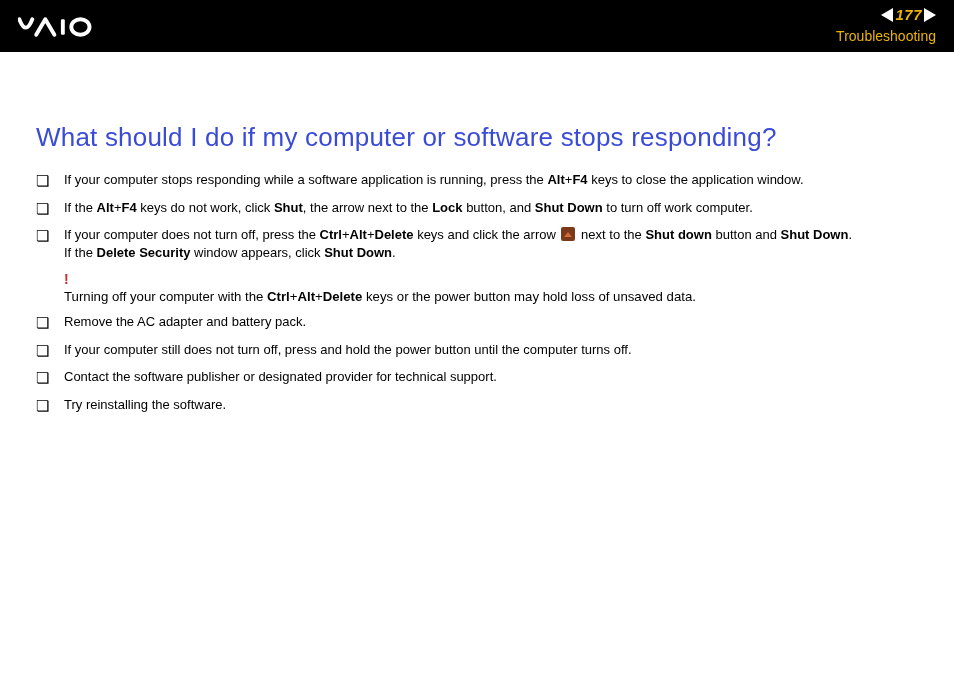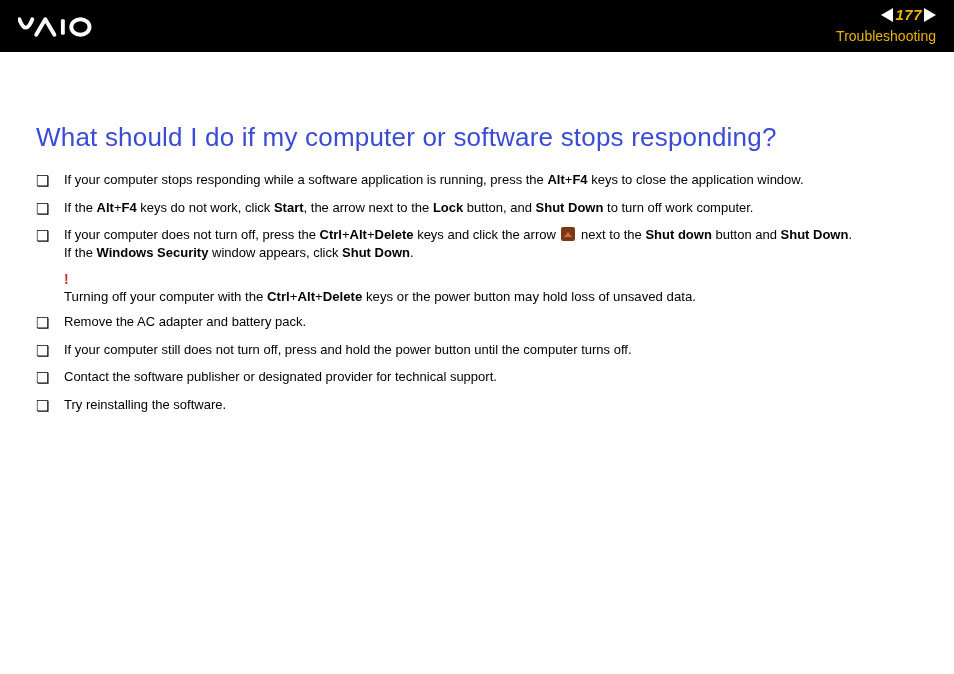--- a/index.html
+++ b/index.html
@@ -139,26 +139,26 @@
 <div class="page">
   <h1 class="title">What should I do if my computer or software stops responding?</h1>
 
   <ul class="bullets">
 
     <li>
       <span>If your computer stops responding while a software application is running, press the </span><span class="keycombo"><b>Alt</b><span>+</span><b>F4</b></span><span> keys to close the application window.</span>
     </li>
 
     <li>
-      <span>If the </span><span class="keycombo"><b>Alt</b><span>+</span><b>F4</b></span><span> keys do not work, click </span><b>Start</b><span>, the arrow next to the </span><b>Lock</b><span> button, and </span><b>Shut Down</b><span> to turn off work computer.</span>
+      <span>If the </span><span class="keycombo"><b>Alt</b><span>+</span><b>F4</b></span><span> keys do not work, click </span><b>Shut</b><span>, the arrow next to the </span><b>Lock</b><span> button, and </span><b>Shut Down</b><span> to turn off work computer.</span>
     </li>
 
     <li style="margin-top:8px;">
       <span>If your computer does not turn off, press the </span><span class="keycombo"><b>Ctrl</b><span>+</span><b>Alt</b><span>+</span><b>Delete</b></span><span> keys and click the arrow </span><span class="arrow-icon"></span><span> next to the </span><b>Shut down</b><span> button and </span><b>Shut Down</b><span>.</span><br>
-      <span>If the </span><b>Windows Security</b><span> window appears, click </span><b>Shut Down</b><span>.</span>
+      <span>If the </span><b>Delete Security</b><span> window appears, click </span><b>Shut Down</b><span>.</span>
     </li>
   </ul>
 
   <div class="warn-block">
     <span class="warn-mark">!</span>
     <span class="warn-text">
       <span>Turning off your computer with the </span><b>Ctrl</b><span>+</span><b>Alt</b><span>+</span><b>Delete</b><span> keys or the power button may hold loss of unsaved data.</span>
     </span>
   </div>
 

